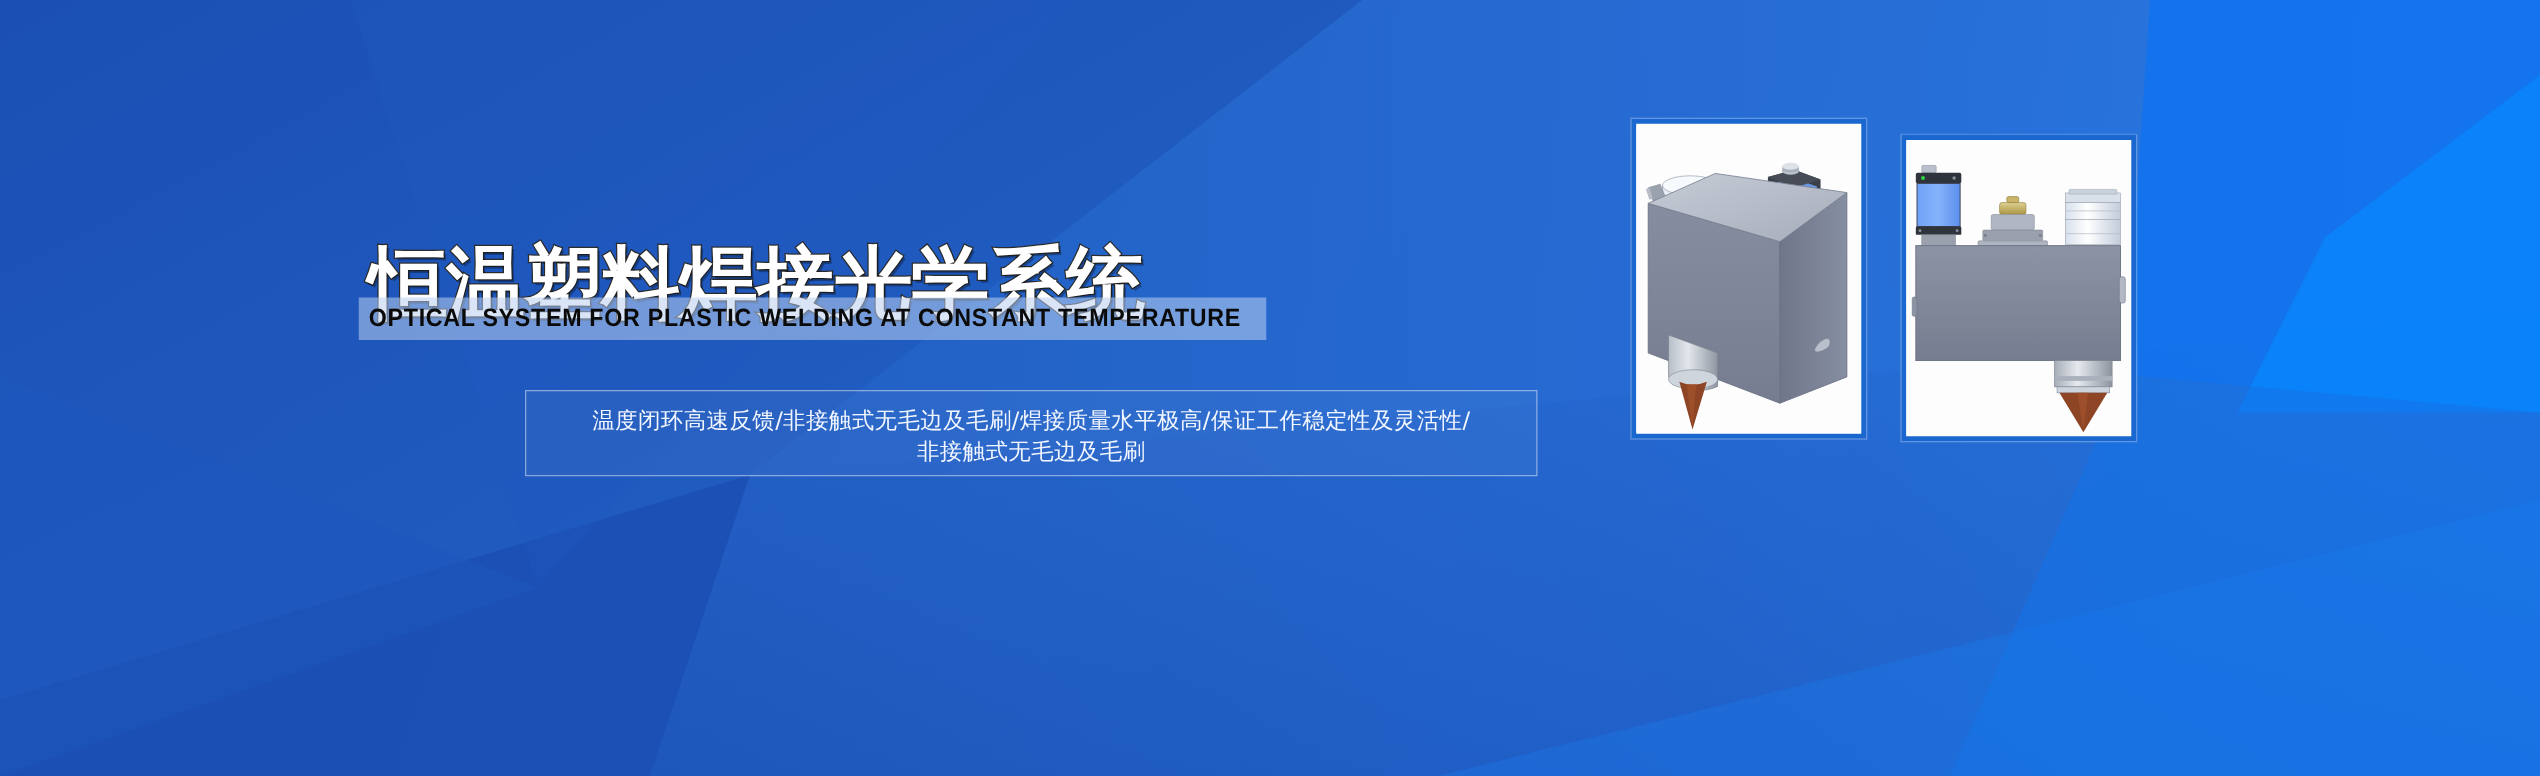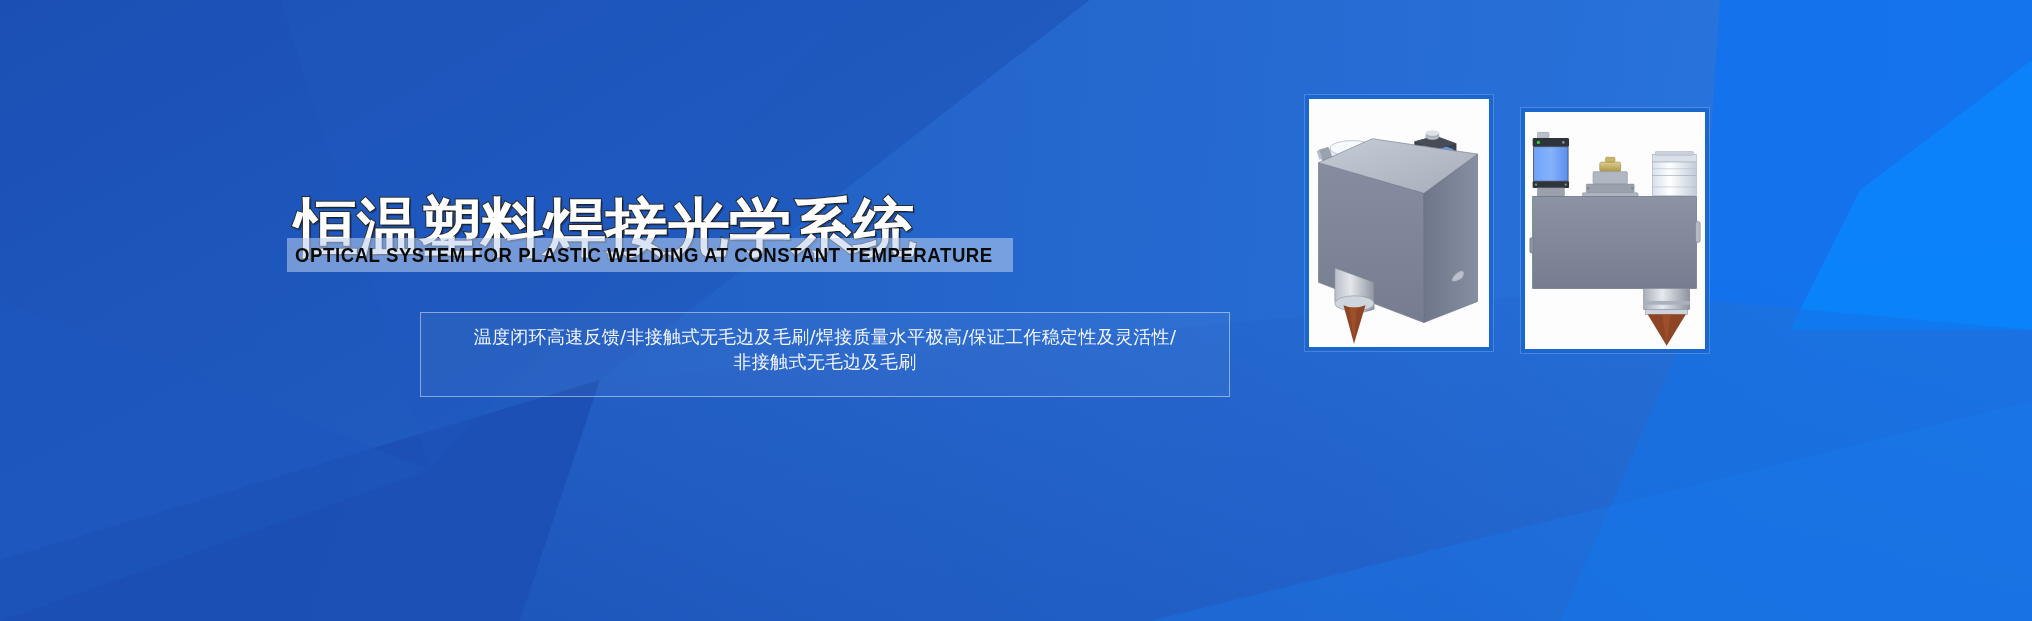--- a/index.html
+++ b/index.html
@@ -66,21 +66,21 @@
     font-family:"Liberation Sans Narrow","Liberation Sans",sans-serif;
     transform:scaleX(.93);
     transform-origin:left center;
   }
 
   
   #subtitle-box{
     position:absolute;
     left:420px;top:312px;
     width:810px;
-    padding:11px 16px 22px 16px;
+    padding:11px 16px 6px 16px;
     box-sizing:border-box;
     border:1px solid rgba(255,255,255,.45);
     background:rgba(255,255,255,.045);
     text-align:center;
   }
   #subtitle-text{
     margin:0;
     font-size:18px;
     line-height:25px;
     color:#f2f6ff;

